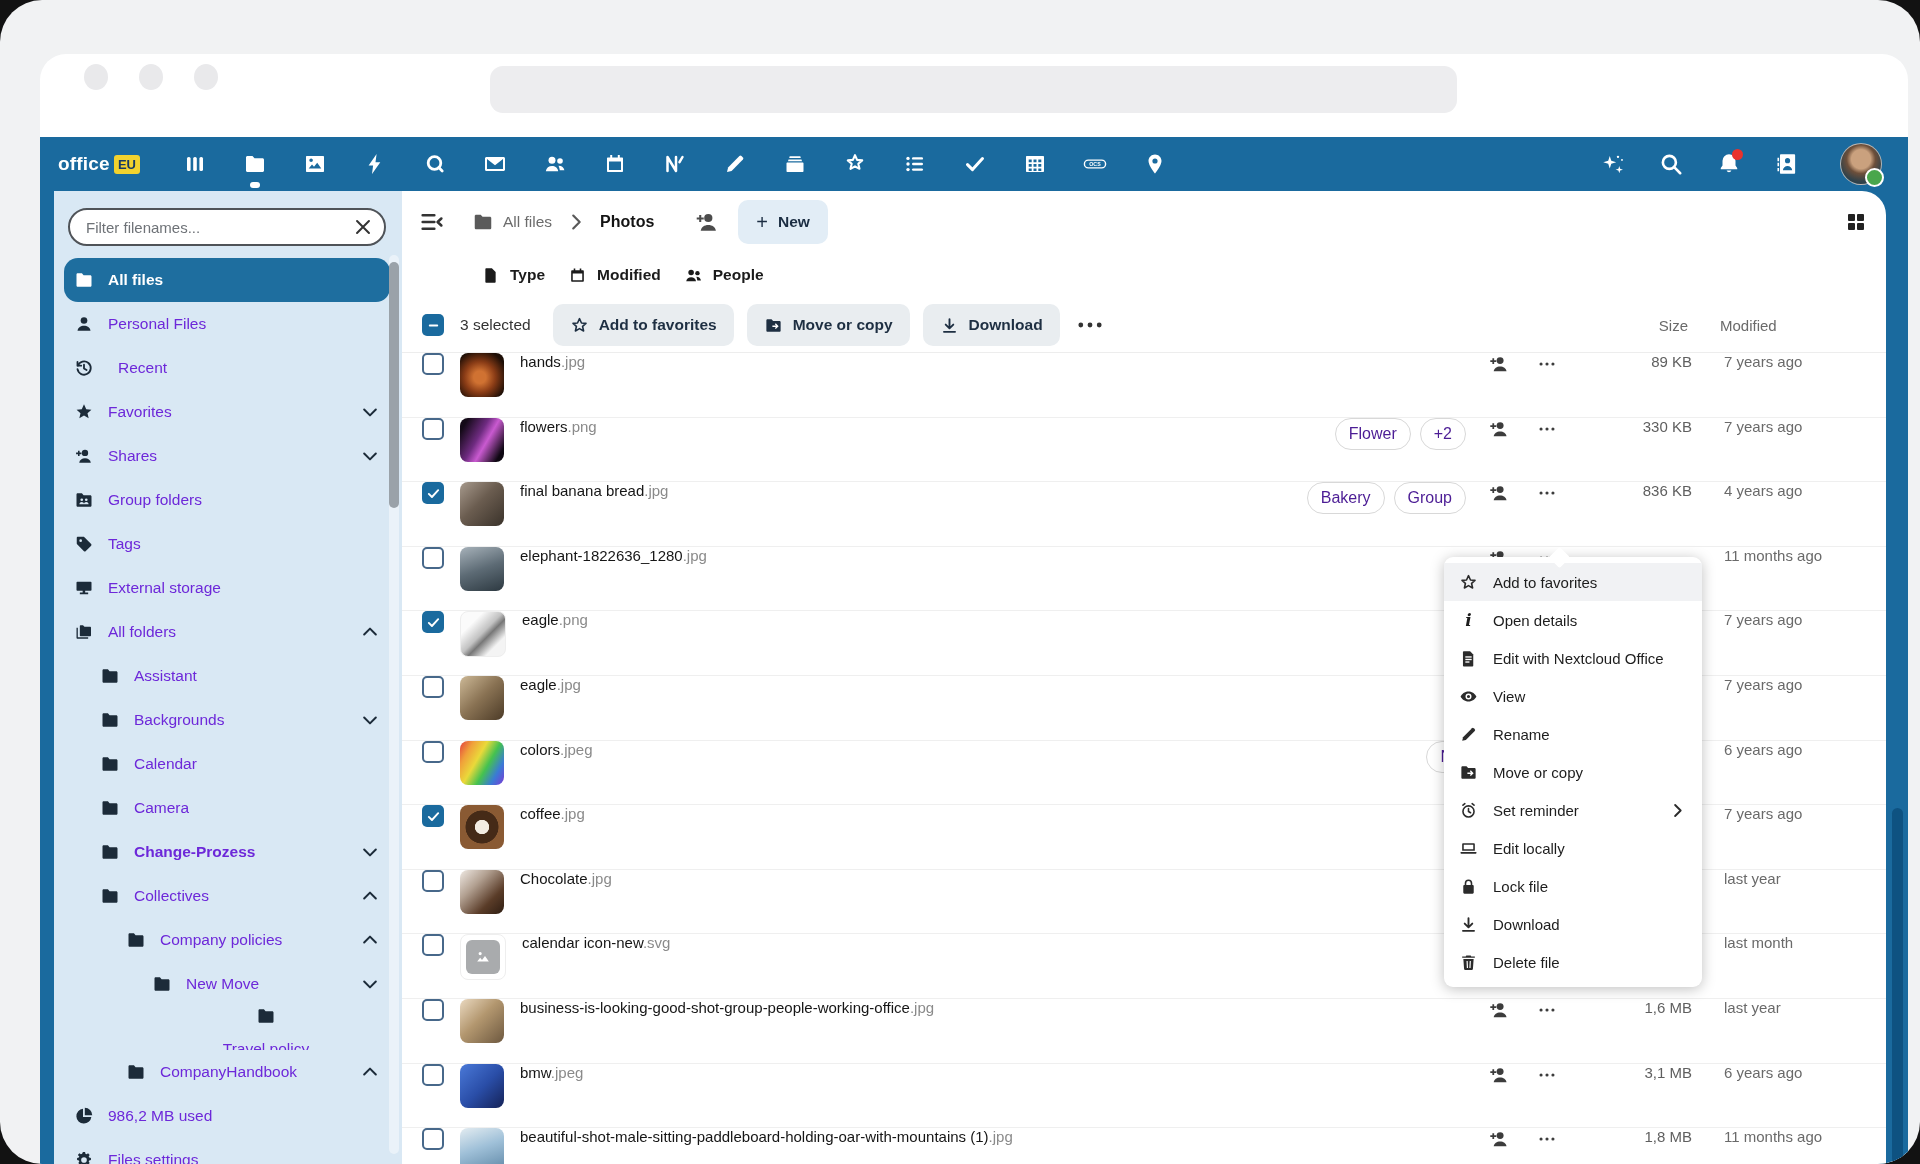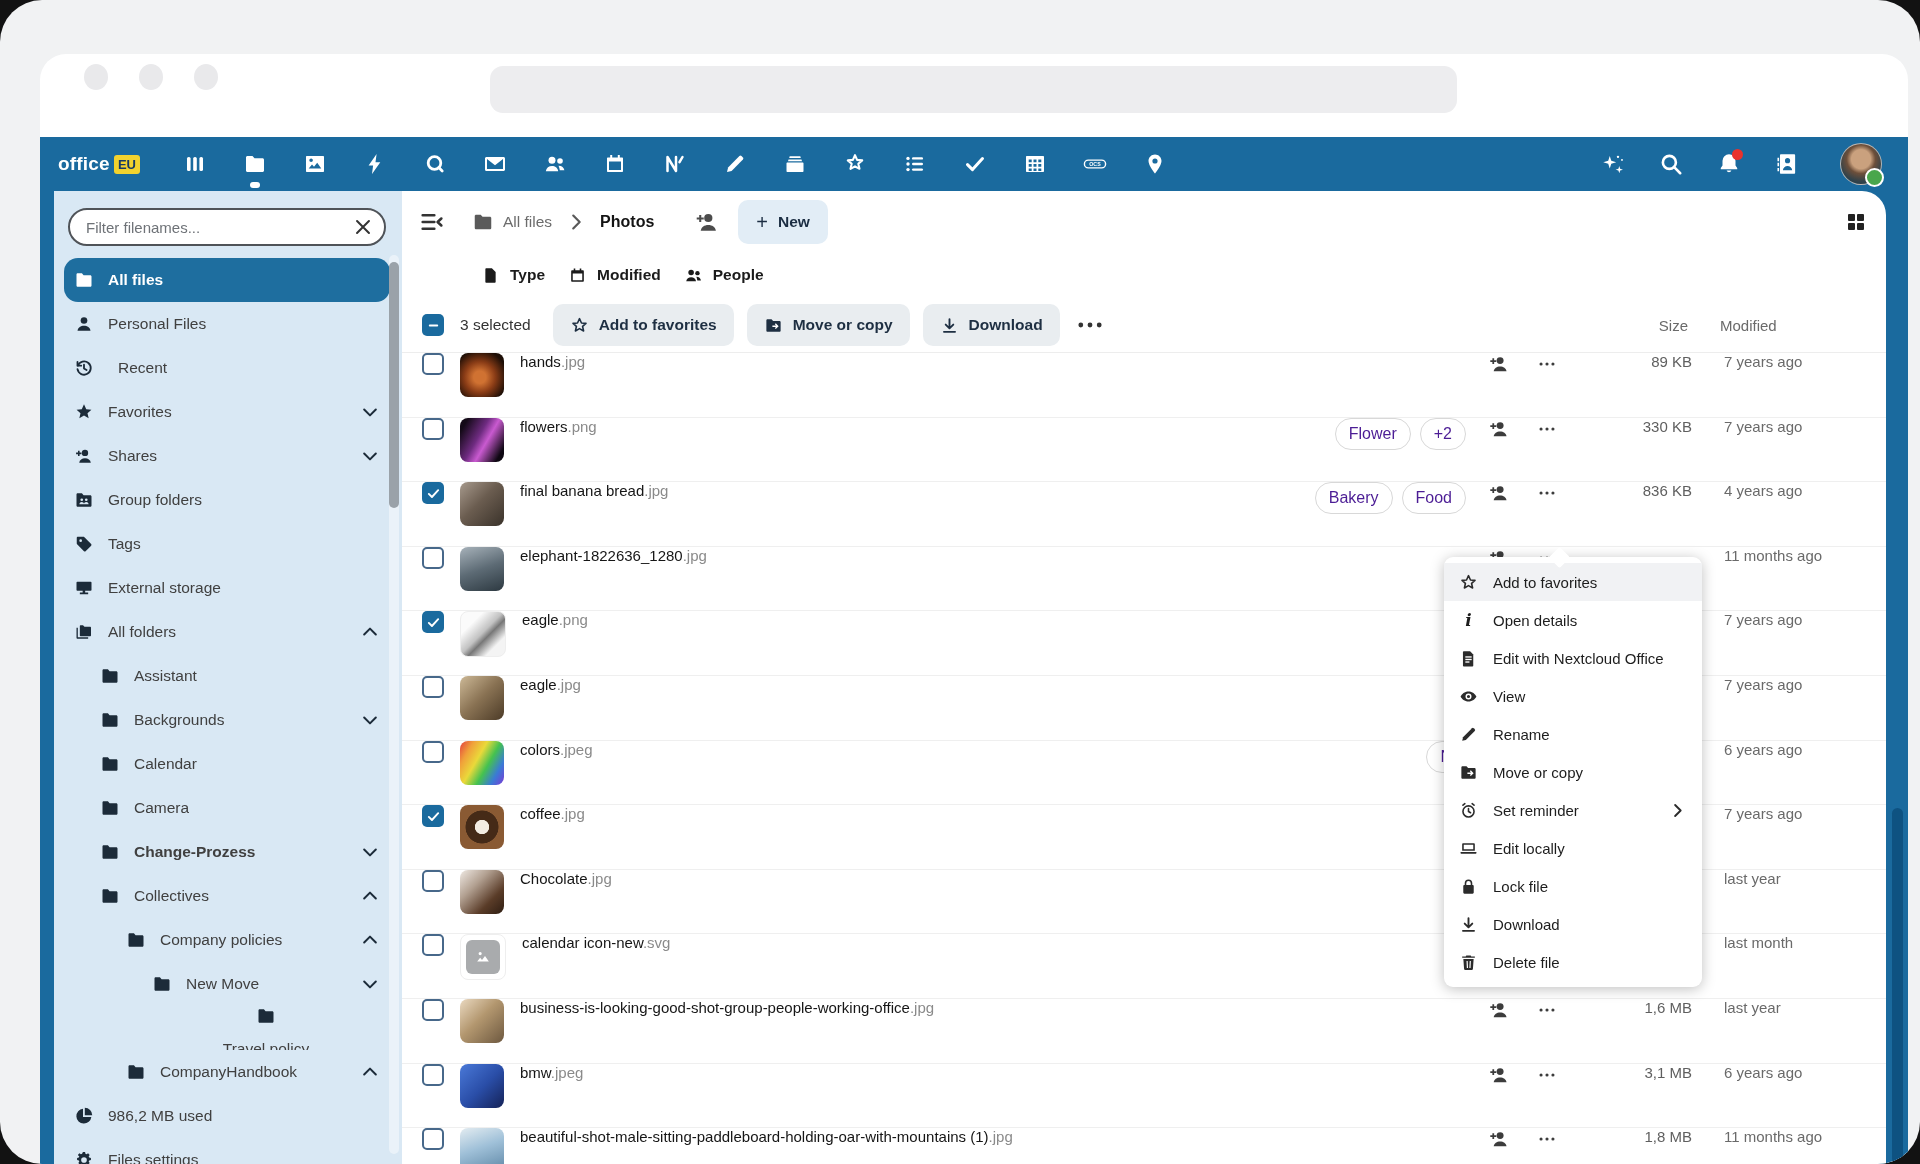--- a/index.html
+++ b/index.html
@@ -34,21 +34,21 @@
   .sidebar{width:348px;background:#d9e8f4;display:flex;flex-direction:column;position:relative;flex:none;}
   .sb-scroll-track{position:absolute;right:3px;top:64px;bottom:10px;width:10px;border-radius:5px;background:rgba(255,255,255,.45);}
   .sb-scroll-thumb{position:absolute;right:3px;top:71px;width:10px;height:246px;border-radius:5px;background:#9aa2a9;}
   .filter-row{margin:17px 16px 8px 14px;position:relative;}
   .filter-input{width:100%;height:38px;box-sizing:border-box;border:2px solid #4f5358;border-radius:20px;
     padding:0 38px 0 16px;font-size:15px;color:#333;background:#fff;outline:none;font-family:inherit;}
   .filter-input::placeholder{color:#6e7277;}
   .filter-clear{position:absolute;right:12px;top:8px;width:22px;height:22px;color:#333;cursor:pointer;}
   .nav{flex:1;padding:4px 12px 0 10px;overflow:hidden;}
   .nav-item{height:44px;display:flex;align-items:center;gap:14px;padding:0 10px;border-radius:14px;
-    color:#404040;font-size:15.5px;cursor:pointer;}
+    color:#6d28d9;font-size:15.5px;cursor:pointer;}
   .nav-item .ic{width:20px;height:20px;color:#1c2b39;flex:none;}
   .nav-item.active{background:#1e6e9f;color:#fff;font-weight:700;}
   .nav-item.active .ic{color:#fff;}
   .nav-chev{margin-left:auto;width:16px;height:16px;color:#1c2b39;}
   .nav-label{white-space:nowrap;overflow:hidden;text-overflow:ellipsis;}
   
   .main{flex:1;background:#fff;border-top-right-radius:24px;margin-right:22px;position:relative;overflow:hidden;
     display:flex;flex-direction:column;min-width:0;}
   .vscroll{position:absolute;right:5px;top:617px;bottom:0;width:11px;border-radius:6px;background:#0e5281;}
   .main-header{height:61px;display:flex;align-items:center;padding:0 18px 0 16px;flex:none;}
@@ -712,21 +712,21 @@
               <div class="file-row">
                 <span class="cb on">
                   <svg viewBox="0 0 24 24" fill="none" stroke="currentColor" stroke-width="3" stroke-linecap="round" stroke-linejoin="round">
                     <path d="m4.5 12.6 5 5L19.5 6.6"></path>
                   </svg>
                 </span>
                 <div class="thumb th-banana"></div>
                 <span class="fname"><span>final banana bread</span><span class="fext">.jpg</span></span>
                 <span class="tags">
                   <span class="tag-pill">Bakery</span>
-                  <span class="tag-pill">Food</span>
+                  <span class="tag-pill">Group</span>
                 </span>
                 <span class="row-actions">
                   <span class="ic">
                     <svg viewBox="0 0 24 24" fill="currentColor">
                       <circle cx="13.2" cy="8.3" r="3.8"></circle>
                       <path d="M6.2 20c.5-3.4 3.4-5.3 7-5.3s6.5 1.9 7 5.3z"></path>
                       <path d="M2.5 7.9h2.3V5.6h1.9v2.3H9v1.9H6.7v2.3H4.8V9.8H2.5z"></path>
                     </svg>
                   </span>
                   <span class="ic">

